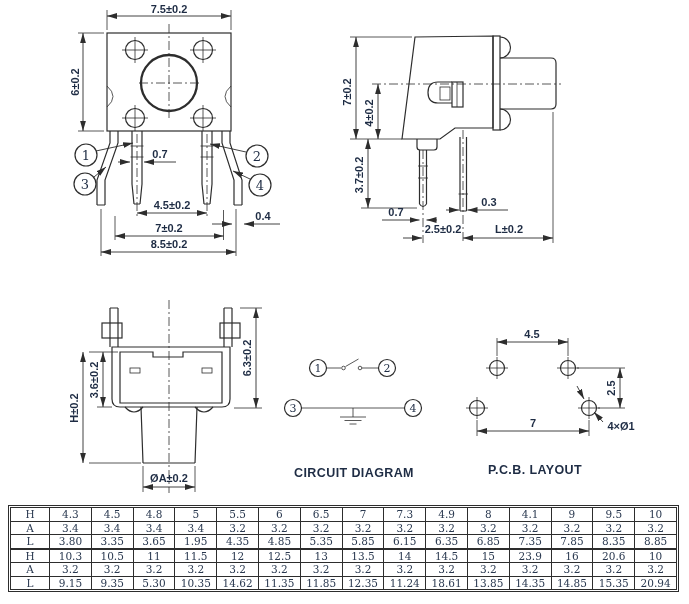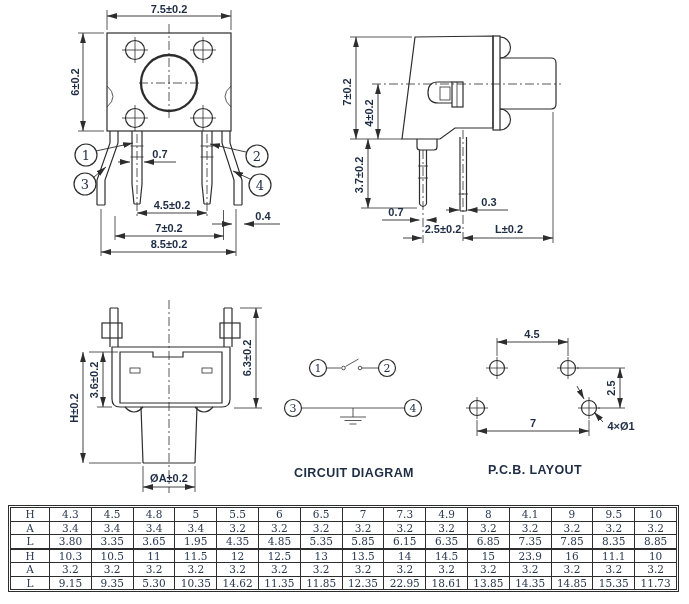--- a/index.html
+++ b/index.html
@@ -307,21 +307,21 @@
             <td>11.5</td>
             <td>12</td>
             <td>12.5</td>
             <td>13</td>
             <td>13.5</td>
             <td>14</td>
             <td>14.5</td>
             <td>15</td>
             <td>23.9</td>
             <td>16</td>
-            <td>11.1</td>
+            <td>20.6</td>
             <td>10</td>
           </tr>
           <tr>
             <td class="lbl">A</td>
             <td>3.2</td>
             <td>3.2</td>
             <td>3.2</td>
             <td>3.2</td>
             <td>3.2</td>
             <td>3.2</td>
@@ -338,25 +338,25 @@
           <tr>
             <td class="lbl">L</td>
             <td>9.15</td>
             <td>9.35</td>
             <td>5.30</td>
             <td>10.35</td>
             <td>14.62</td>
             <td>11.35</td>
             <td>11.85</td>
             <td>12.35</td>
-            <td>22.95</td>
+            <td>11.24</td>
             <td>18.61</td>
             <td>13.85</td>
             <td>14.35</td>
             <td>14.85</td>
             <td>15.35</td>
-            <td>11.73</td>
+            <td>20.94</td>
           </tr>
         </tbody>
   </table>
 </div>
 
 </div>
 
 </body></html>

